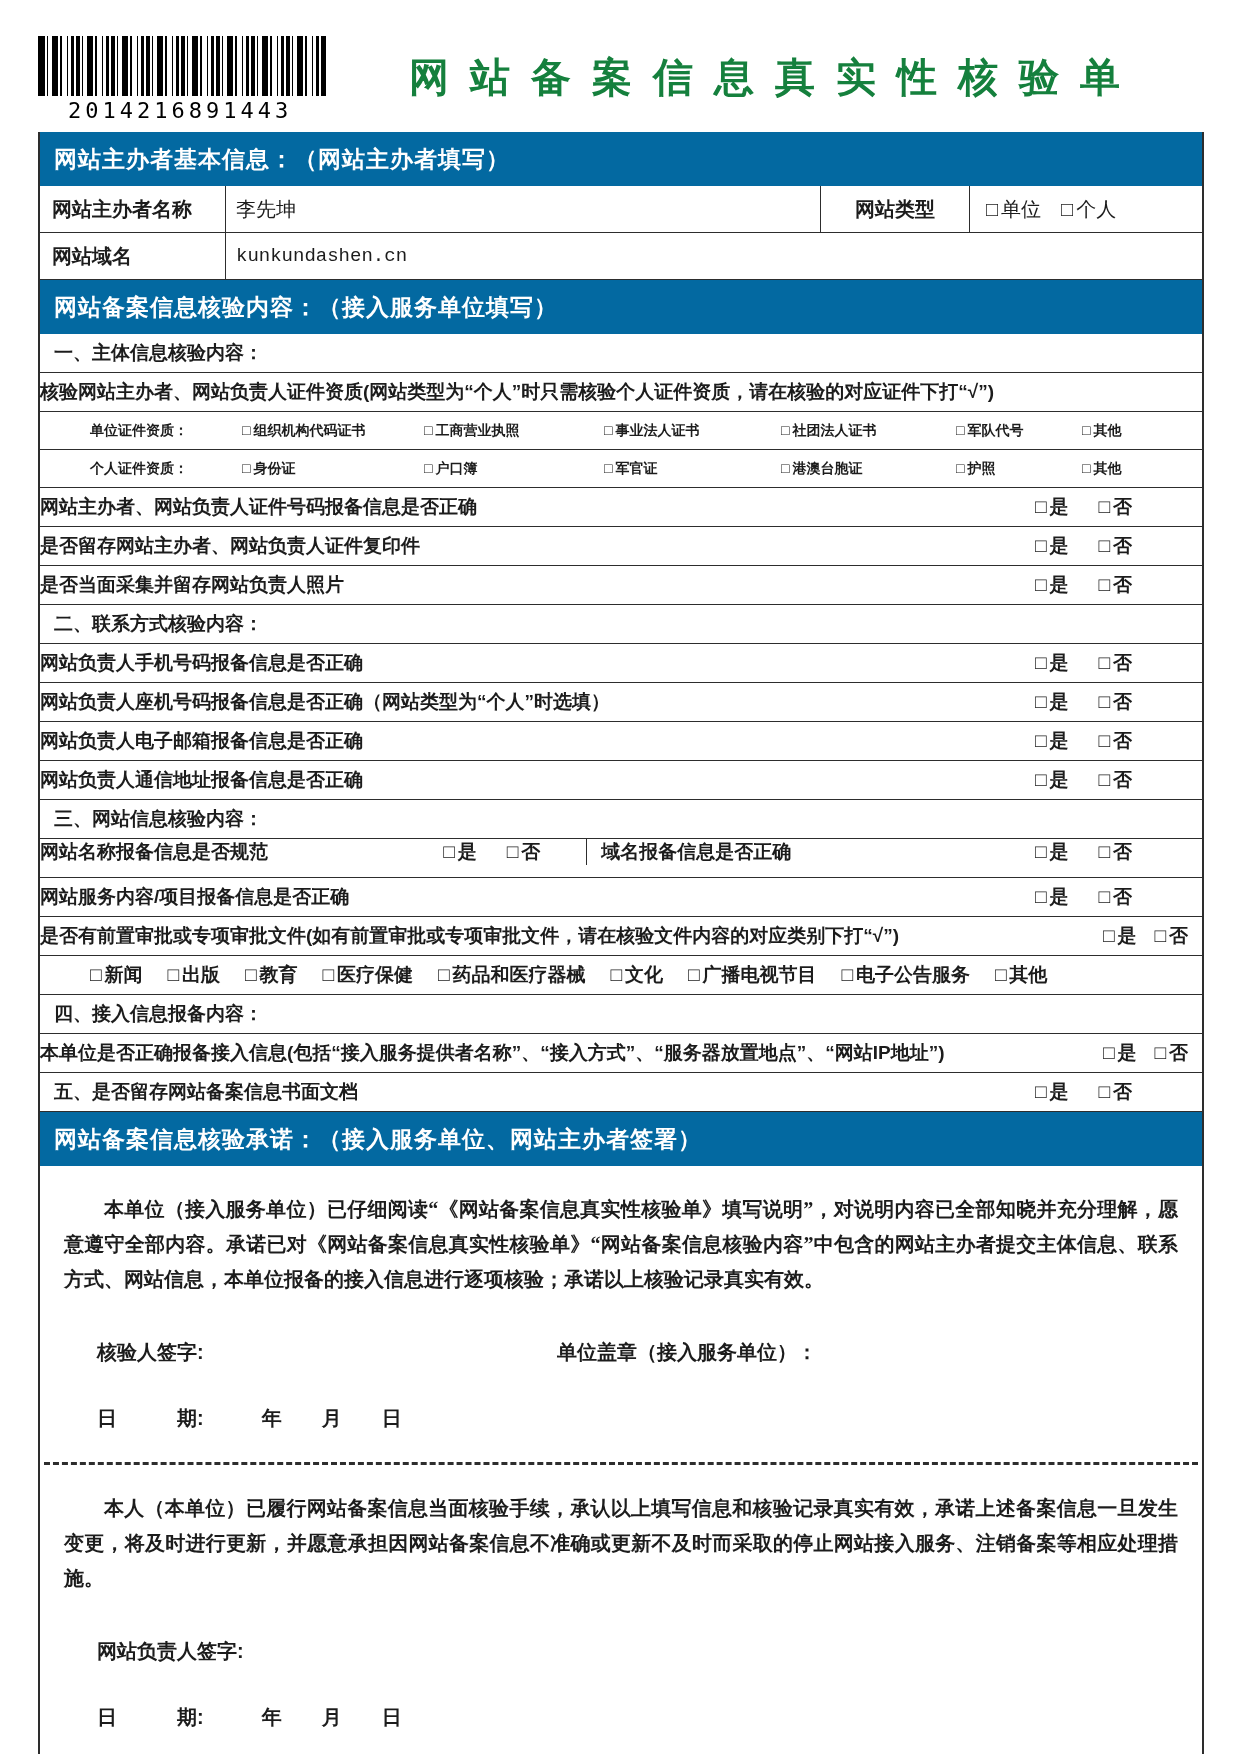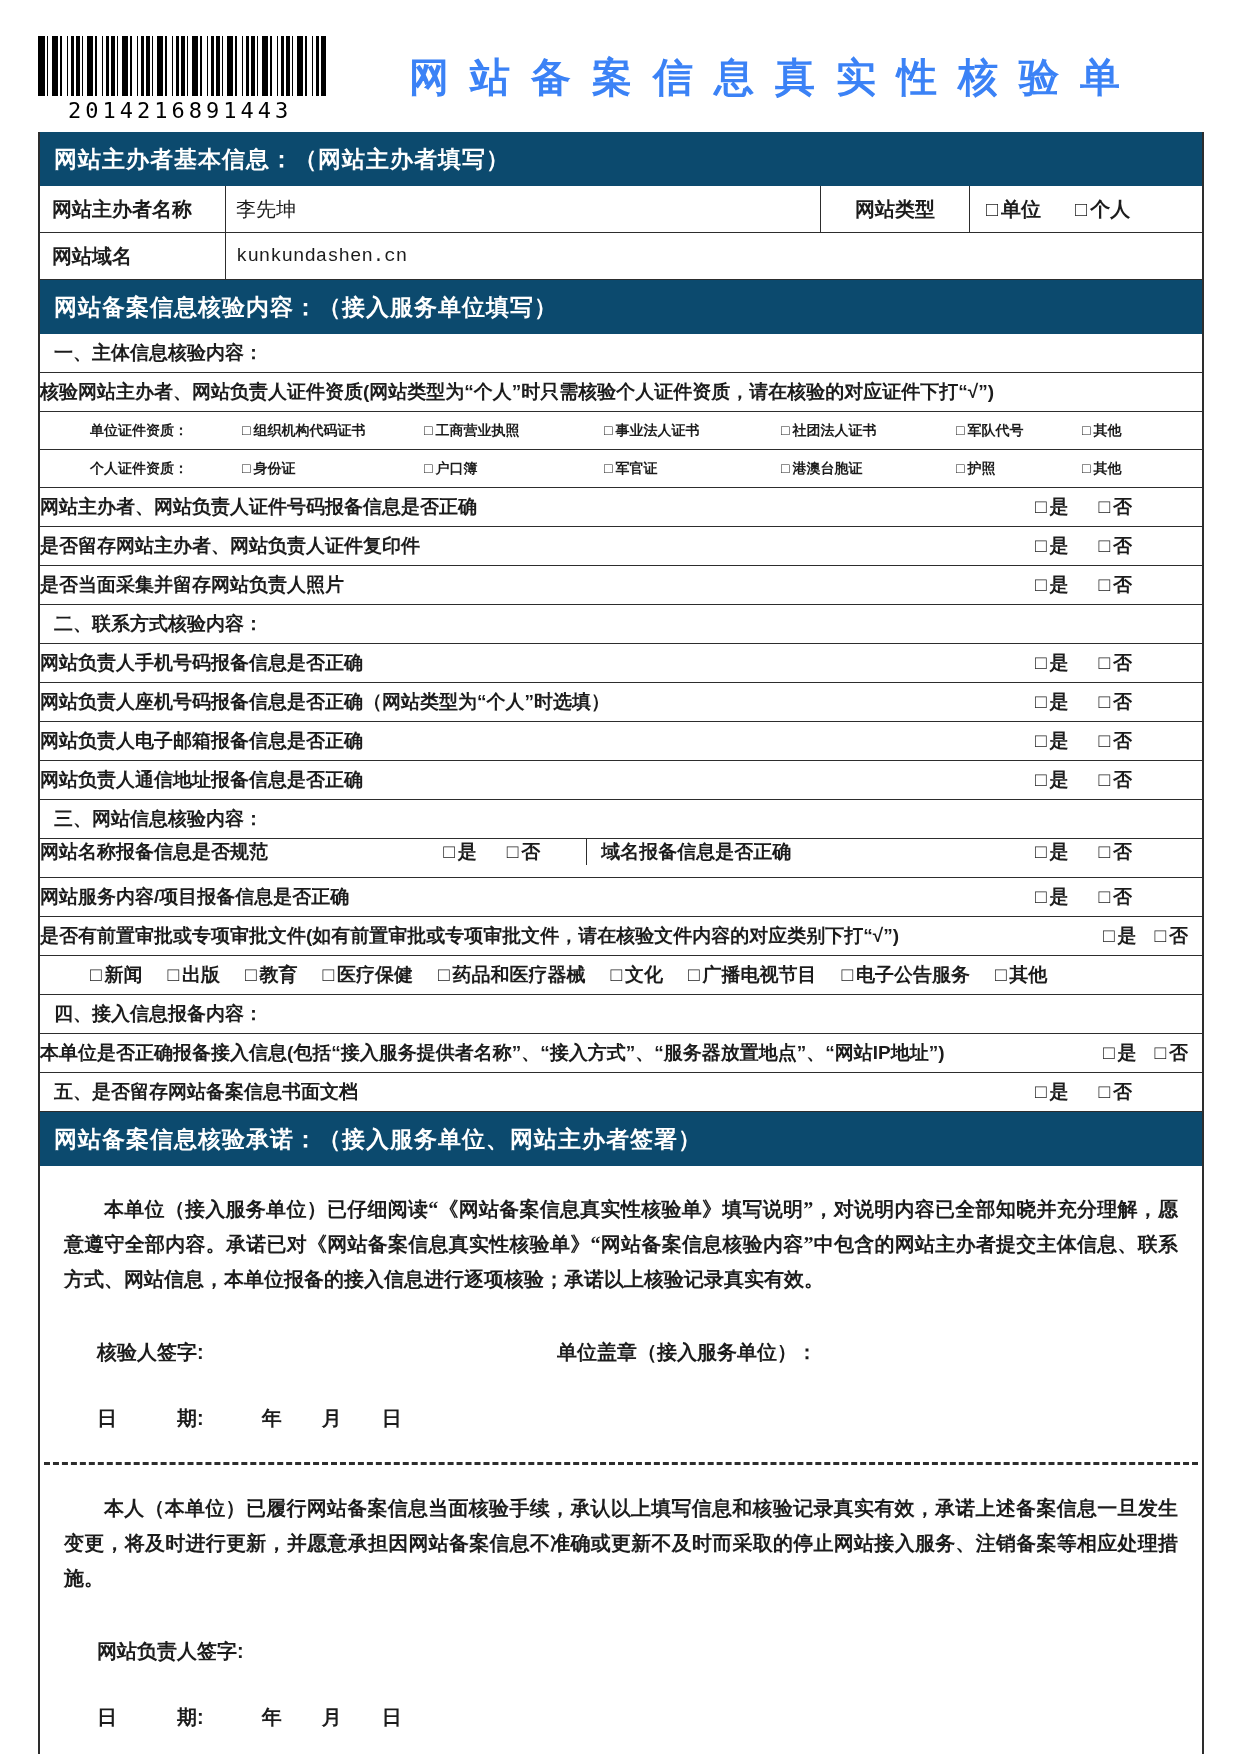--- a/index.html
+++ b/index.html
@@ -19,46 +19,46 @@
       #000 0 4px,#fff 4px 6px,#000 6px 7px,#fff 7px 11px,
       #000 11px 17px,#fff 17px 19px,#000 19px 21px,#fff 21px 26px,
       #000 26px 27px,#fff 27px 30px,#000 30px 33px,#fff 33px 35px);
     border-left:3px solid #000; border-right:3px solid #000;
   }
   .barcode-number {
     font-family:"DejaVu Sans Mono","Liberation Mono",monospace;
     font-size:22px; letter-spacing:4px; margin-top:2px; padding-left:30px; color:#000;
   }
   .doc-title {
-    flex:1; text-align:center; font-size:40px; font-weight:bold; color:#3b82f6;
+    flex:1; text-align:center; font-size:40px; font-weight:bold; color:#15803d;
     letter-spacing:21px; line-height:98px; white-space:nowrap; padding-left:8px;
   }
 
   
   .form {
     border-left:2px solid #2d2d2d; border-right:2px solid #2d2d2d;
     border-bottom:6px solid #2d2d2d;
   }
   .bar {
-    background:#0c4a6e; color:#fff; font-weight:bold; font-size:23px;
+    background:#0369a1; color:#fff; font-weight:bold; font-size:23px;
     height:54px; line-height:54px; padding-left:14px; letter-spacing:1px;
   }
 
   
   .info-row { display:flex; align-items:stretch; height:46px; border-bottom:1px solid #2d2d2d;
               font-size:20px; }
   .info-label { width:186px; font-weight:bold; line-height:46px; padding-left:12px;
                 border-right:1px solid #2d2d2d; box-sizing:border-box; }
   .info-value { flex:1; line-height:46px; padding-left:10px;
                 font-family:"DejaVu Serif","Liberation Serif",serif; font-size:20px; }
   .info-value.mono { font-family:"Liberation Mono","DejaVu Sans Mono",monospace; font-size:19px; }
   .type-label { width:150px; font-weight:bold; line-height:46px; text-align:center;
                 border-left:1px solid #2d2d2d; border-right:1px solid #2d2d2d; box-sizing:border-box; }
-  .type-opts { width:232px; display:flex; gap:34px; line-height:46px; padding-left:16px;
-               font-weight:bold; box-sizing:border-box; }
+  .type-opts { width:232px; display:flex; gap:20px; line-height:46px; padding-left:16px;
+               font-weight:normal; box-sizing:border-box; }
 
   
   .row { display:flex; align-items:center; height:38px; border-bottom:1px solid #2d2d2d;
          font-size:19px; font-weight:bold; }
   .row:last-of-type { border-bottom:none; }
   .txt { white-space:nowrap; }
   .row.section .txt { padding-left:14px; }
   .yn { margin-left:auto; display:flex; gap:30px; padding-right:70px; white-space:nowrap; }
   .row.inline .yn { padding-right:14px; gap:18px; }
   .cb { margin-right:3px; }

